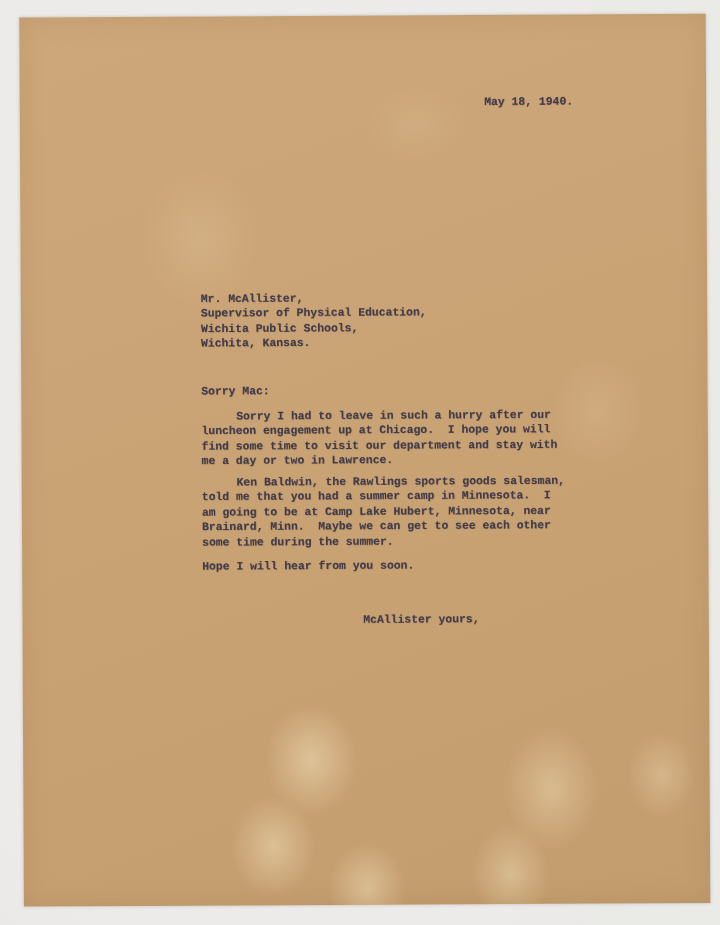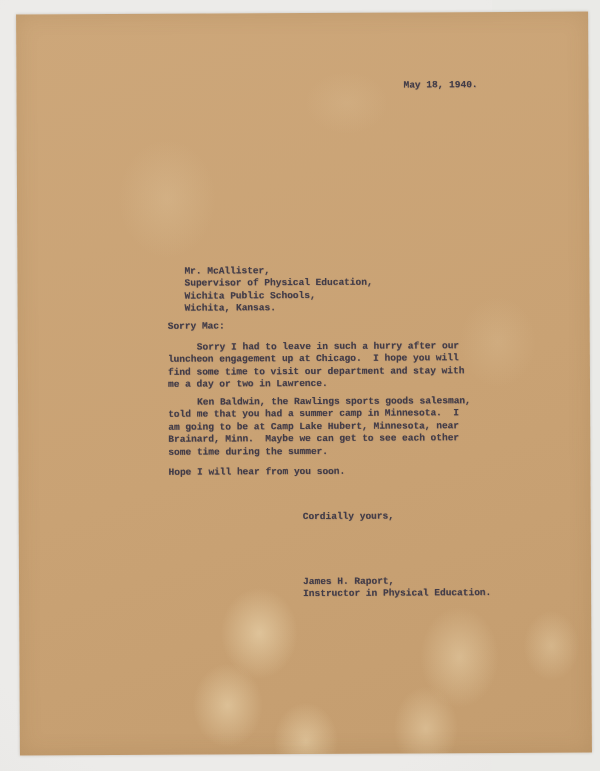--- a/index.html
+++ b/index.html
@@ -63,21 +63,21 @@
     font-size: 9.5px;
     line-height: 12.45px;
     font-weight: 700;
     color: rgba(62,57,70,0.95);
     text-shadow: 0.3px 0.3px 0.7px rgba(72,66,82,0.55);
     white-space: pre;
     letter-spacing: 0;
   }
   .indent-first { text-indent: 29px; }
   .date-line      { left: 387px; top: 67px;  }
-  .address-block  { left: 150px; top: 252px; margin-left: 17px; }
+  .address-block  { left: 150px; top: 230px; }
   .salutation     { left: 150px; top: 307px; }
   .para-1         { left: 150px; top: 328px; }
   .para-2         { left: 150px; top: 383px; }
   .para-3         { left: 150px; top: 453px; }
   .closing        { left: 284px; top: 498px; }
   .signature      { left: 284px; top: 563px; }
 </style>
 </head>
 <body>
 
@@ -100,18 +100,16 @@
 me a day or two in Lawrence.</div>
 
     <div class="typed para-2 indent-first">Ken Baldwin, the Rawlings sports goods salesman,
 told me that you had a summer camp in Minnesota.  I
 am going to be at Camp Lake Hubert, Minnesota, near
 Brainard, Minn.  Maybe we can get to see each other
 some time during the summer.</div>
 
     <div class="typed para-3">Hope I will hear from you soon.</div>
 
-    <div class="typed closing">Cordially yours,</div>
+    <div class="typed closing">McAllister yours,</div>
 
-    <div class="typed signature">James H. Raport,
-Instructor in Physical Education.</div>
   </div>
 </div>
 
 </body></html>

